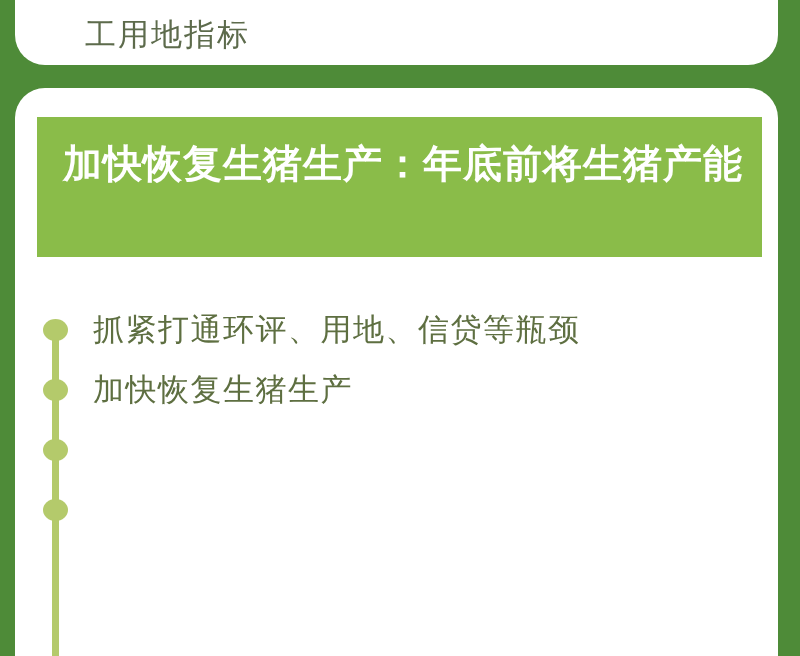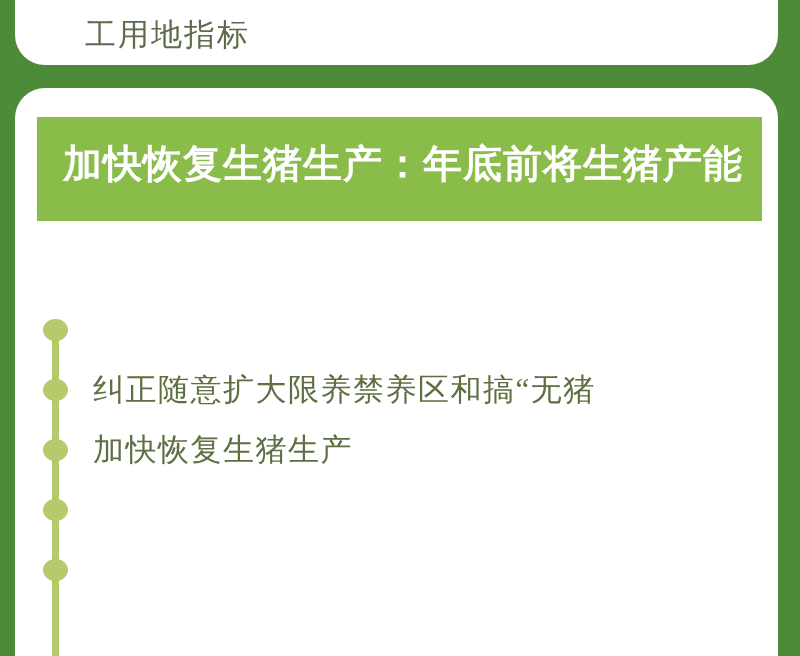--- a/index.html
+++ b/index.html
@@ -26,21 +26,21 @@
     letter-spacing:2px;
     color:var(--header-text,#5d6b4c);
     white-space:nowrap;
   }
   .card-main{
     top:88px;height:620px;
   }
   .banner{
     position:absolute;
     left:22px;top:29px;
-    width:725px;height:104px;
+    width:725px;height:140px;
     background:var(--banner-green,#8abc49);
   }
   .banner-line{
     padding-left:26px;
     font-size:39px;
     font-weight:700;
     line-height:57px;
     letter-spacing:1px;
     color:#ffffff;
     white-space:nowrap;
@@ -91,26 +91,23 @@
 
     <div class="banner">
       <div class="banner-line first">加快恢复生猪生产：年底前将生猪产能</div>
     </div>
 
     <div class="timeline">
       <div class="timeline-line"></div>
 
       <div class="row">
         <span class="dot"></span>
+        <span class="txt">抓紧打通环评、用地、信贷等瓶颈</span>
       </div>
 
-      <div class="row">
-        <span class="dot"></span>
-        <span class="txt">纠正随意扩大限养禁养区和搞“无猪</span>
-      </div>
 
 
       <div class="row">
         <span class="dot"></span>
         <span class="txt">加快恢复生猪生产</span>
       </div>
 
       <div class="row">
         <span class="dot"></span>
       </div>

